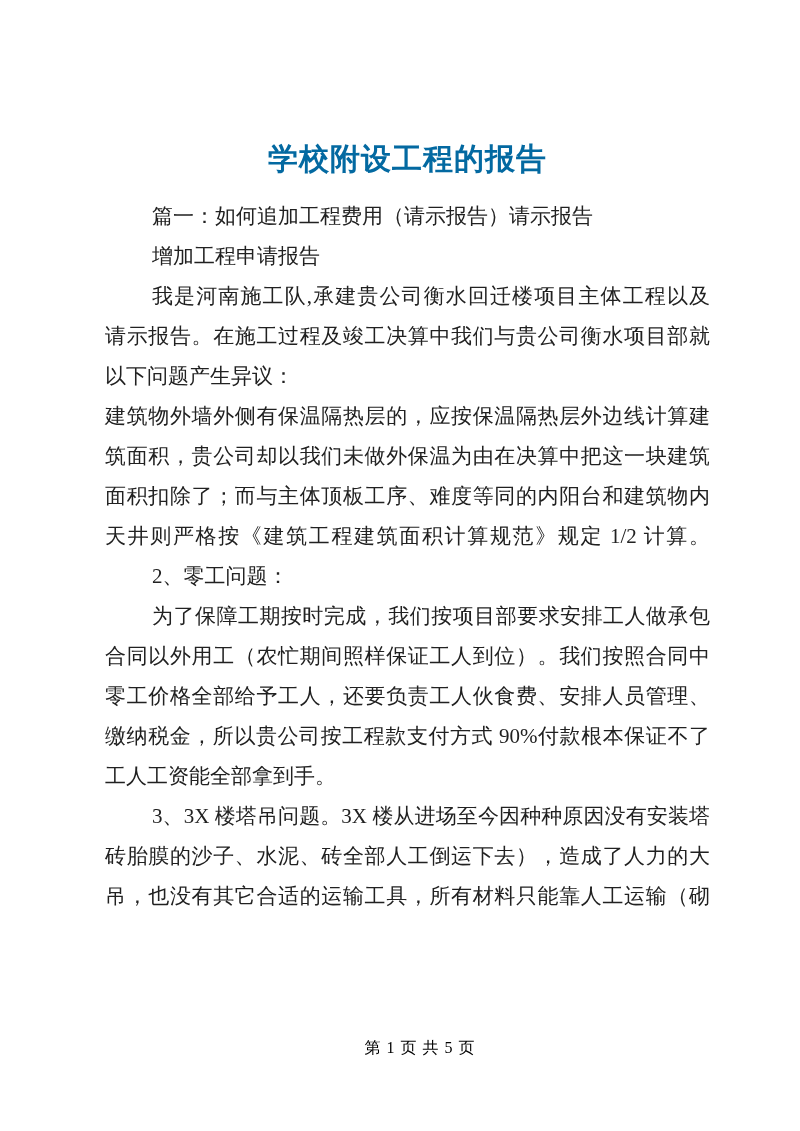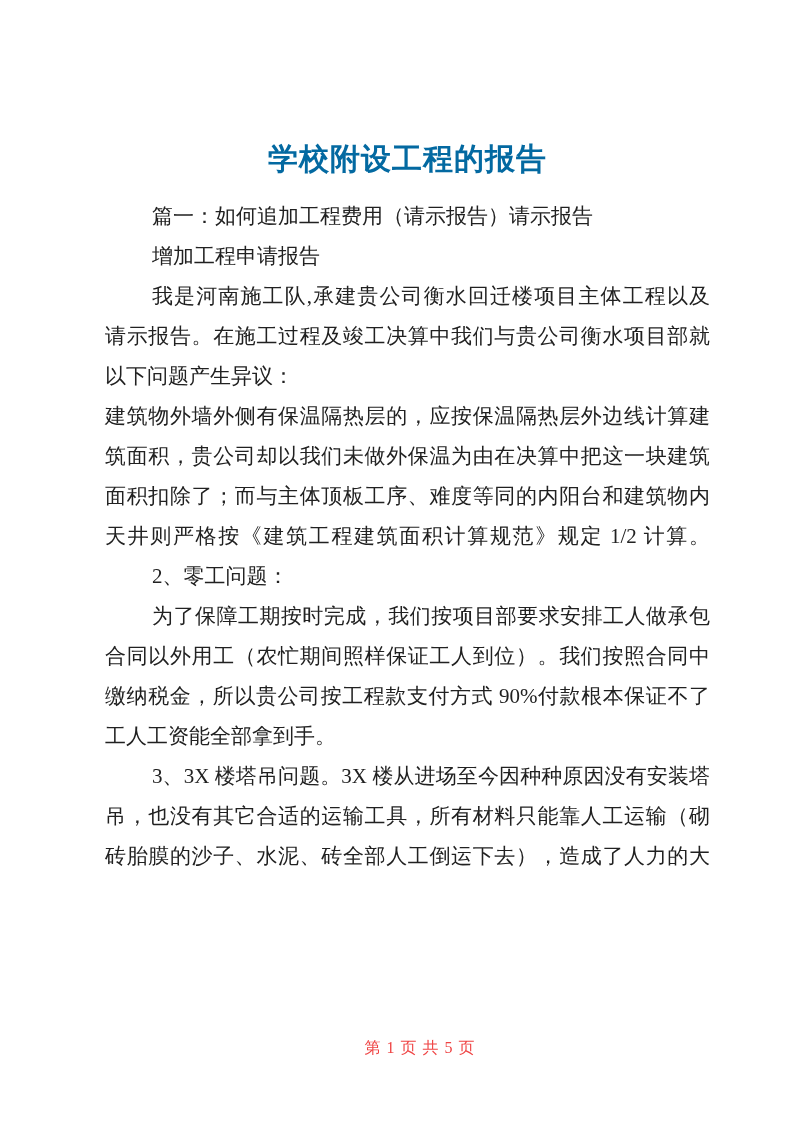--- a/index.html
+++ b/index.html
@@ -53,21 +53,21 @@
     text-align: justify;
     text-align-last: justify;
   }
   .doc-footer {
     position: absolute;
     left: 0;
     top: 1038px;
     width: 800px;
     text-align: center;
     font-size: 16px;
-    color: #ef4444;
+    color: #000000;
   }
   .doc-footer .footer-text {
     position: relative;
     left: 20px;
     letter-spacing: 1px;
   }
 </style>
 </head>
 <body>
 
@@ -80,23 +80,24 @@
       <div class="line indent justify">我是河南施工队,承建贵公司衡水回迁楼项目主体工程以及</div>
       <div class="line justify">请示报告。在施工过程及竣工决算中我们与贵公司衡水项目部就</div>
       <div class="line">以下问题产生异议：</div>
       <div class="line justify">建筑物外墙外侧有保温隔热层的，应按保温隔热层外边线计算建</div>
       <div class="line justify">筑面积，贵公司却以我们未做外保温为由在决算中把这一块建筑</div>
       <div class="line justify">面积扣除了；而与主体顶板工序、难度等同的内阳台和建筑物内</div>
       <div class="line justify">天井则严格按《建筑工程建筑面积计算规范》规定 1/2 计算。</div>
       <div class="line indent">2、零工问题：</div>
       <div class="line indent justify">为了保障工期按时完成，我们按项目部要求安排工人做承包</div>
       <div class="line justify">合同以外用工（农忙期间照样保证工人到位）。我们按照合同中</div>
+      <div class="line justify">零工价格全部给予工人，还要负责工人伙食费、安排人员管理、</div>
       <div class="line justify">缴纳税金，所以贵公司按工程款支付方式 90%付款根本保证不了</div>
       <div class="line">工人工资能全部拿到手。</div>
       <div class="line indent justify">3、3X 楼塔吊问题。3X 楼从进场至今因种种原因没有安装塔</div>
+      <div class="line justify">砖胎膜的沙子、水泥、砖全部人工倒运下去），造成了人力的大</div>
       <div class="line justify">吊，也没有其它合适的运输工具，所有材料只能靠人工运输（砌</div>
-      <div class="line justify">砖胎膜的沙子、水泥、砖全部人工倒运下去），造成了人力的大</div>
     </div>
 
   <div class="doc-footer">
     <span class="footer-text">第 1 页 共 5 页</span>
   </div>
 </div>
 
 </body></html>

